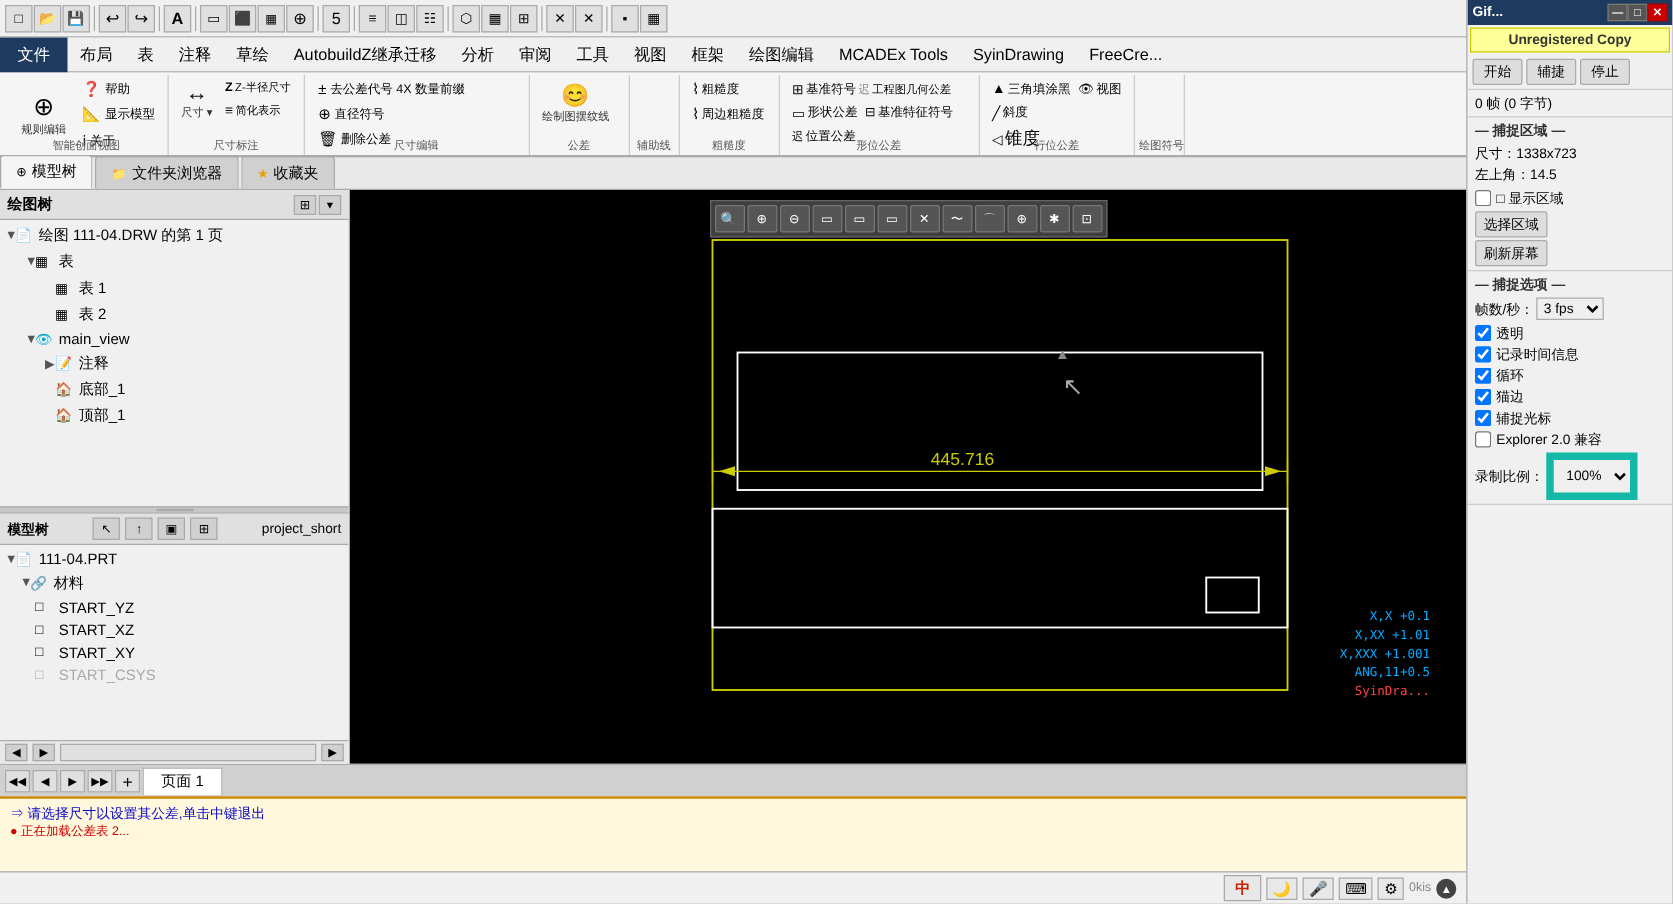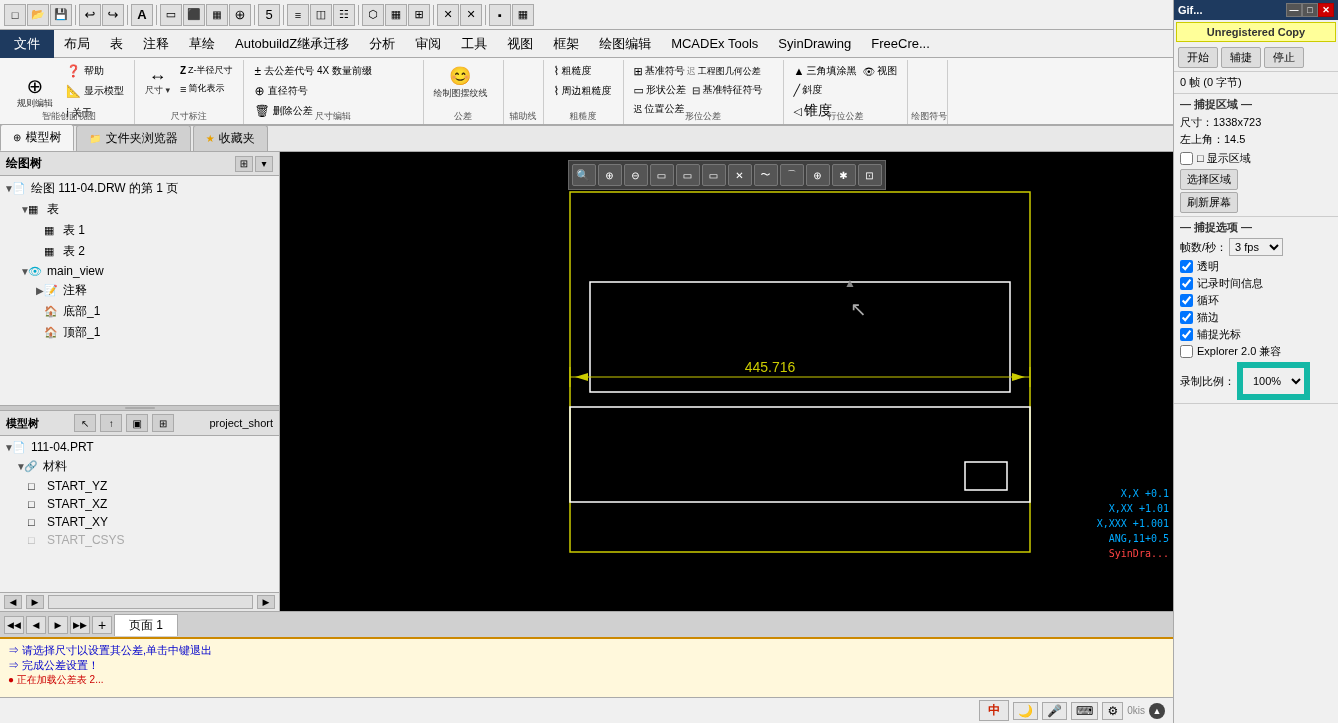--- a/index.html
+++ b/index.html
@@ -377,21 +377,21 @@
 
           <rect x="290" y="255" width="460" height="95" fill="none" stroke="white" stroke-width="1.5"></rect>
 
           <rect x="685" y="310" width="42" height="28" fill="none" stroke="white" stroke-width="1.5"></rect>
 
           <text x="570" y="135" fill="#888" font-size="12" text-anchor="middle">▲</text>
         </svg>
 
         <div style="position:absolute;top:145px;left:570px;width:0;height:0;font-size:20px;color:#aaa;pointer-events:none;">↖</div>
 
-        <div style="position:absolute;bottom:50px;right:4px;color:#00aaff;font-size:10px;font-family:monospace;text-align:right;line-height:1.5;">
+        <div style="position:absolute;bottom:50px;right:29px;color:#00aaff;font-size:10px;font-family:monospace;text-align:right;line-height:1.5;">
           <div>X,X   +0.1</div>
           <div>X,XX  +1.01</div>
           <div>X,XXX +1.001</div>
           <div>ANG,11+0.5</div>
           <div style="color:#ff4444;">SyinDra...</div>
         </div>
 
       </div>
 
     </div>
@@ -401,21 +401,20 @@
       <div style="width:20px;height:18px;background:#e0e0e0;border:1px solid #aaa;font-size:9px;display:flex;align-items:center;justify-content:center;cursor:pointer;">◀</div>
       <div style="width:20px;height:18px;background:#e0e0e0;border:1px solid #aaa;font-size:9px;display:flex;align-items:center;justify-content:center;cursor:pointer;">▶</div>
       <div style="width:20px;height:18px;background:#e0e0e0;border:1px solid #aaa;font-size:9px;display:flex;align-items:center;justify-content:center;cursor:pointer;">▶▶</div>
       <div style="width:20px;height:18px;background:#e0e0e0;border:1px solid #aaa;font-size:14px;display:flex;align-items:center;justify-content:center;cursor:pointer;">+</div>
       <div style="padding:2px 14px;background:white;border:1px solid #aaa;border-bottom:none;font-size:12px;cursor:pointer;">页面 1</div>
     </div>
 
 
     <div style="height:60px;background:#fff8dc;border-top:2px solid #cc8800;padding:4px 8px;font-size:11px;overflow-y:auto;">
       <div style="color:#0000cc;font-size:11px;">⇒ <span>请选择尺寸以设置其公差,单击中键退出</span></div>
-      <div style="color:#0000cc;font-size:11px;">⇒ <span>完成公差设置！</span></div>
       <div style="color:#cc0000;font-size:10px;">● <span>正在加载公差表 2...</span></div>
     </div>
 
     <div style="height:26px;background:#f0f0f0;border-top:1px solid #aaa;display:flex;align-items:center;padding:0 8px;gap:4px;font-size:12px;">
       <div style="flex:1;"></div>
       <div style="padding:1px 8px;border:1px solid #aaa;background:#e8e8e8;cursor:pointer;font-size:12px;font-weight:bold;color:#cc2200;">中</div>
       <div style="padding:1px 4px;border:1px solid #aaa;background:#e8e8e8;cursor:pointer;font-size:12px;">🌙</div>
       <div style="padding:1px 4px;border:1px solid #aaa;background:#e8e8e8;cursor:pointer;font-size:12px;">🎤</div>
       <div style="padding:1px 4px;border:1px solid #aaa;background:#e8e8e8;cursor:pointer;font-size:12px;">⌨</div>
       <div style="padding:1px 4px;border:1px solid #aaa;background:#e8e8e8;cursor:pointer;font-size:12px;">⚙</div>

